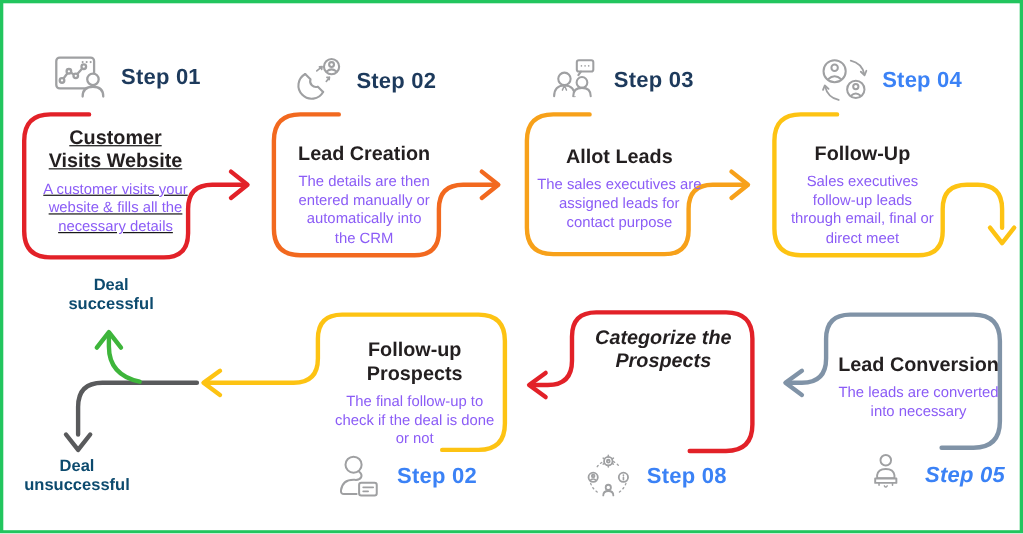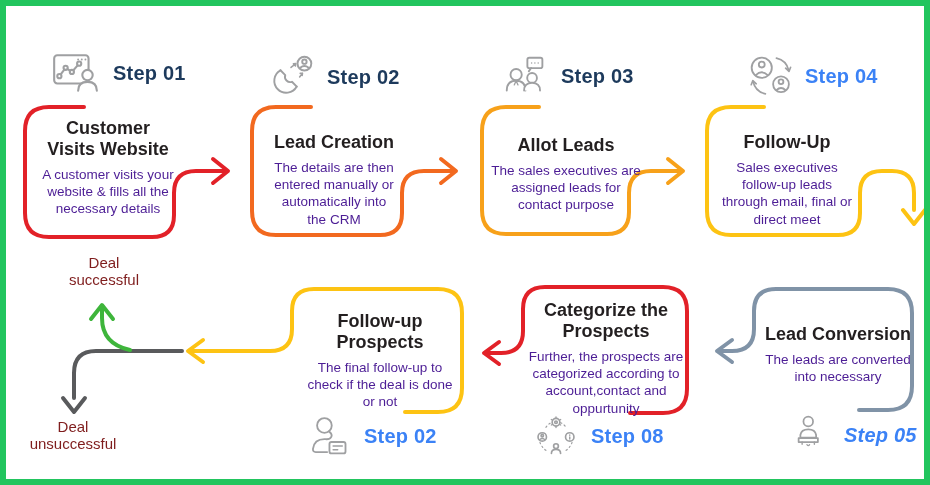--- a/index.html
+++ b/index.html
@@ -1,41 +1,41 @@
 <!DOCTYPE html>
 <html><head>
 <meta charset="utf-8">
 <style>
   * { margin:0; padding:0; box-sizing:border-box; }
   html,body { background:#ffffff; }
   body { font-family:"Liberation Sans","DejaVu Sans",sans-serif; }
   .canvas {
     position:relative; width:930px; height:485px;
-    background:#ffffff; border:6px solid #22c55e; overflow:hidden;
+    background:#ffffff; border:3px solid #22c55e; overflow:hidden;
   }
   .flow-svg { position:absolute; left:0; top:0; width:930px; height:485px; }
 
   .step-header { position:absolute; display:flex; align-items:center; gap:13px; }
   .step-header .icon { display:flex; align-items:center; justify-content:center; }
   .step-label { font-size:20px; font-weight:bold; letter-spacing:0.2px; white-space:nowrap; }
   .step-label.navy { color:#1d3a5c; }
   .step-label.dark { color:#3b82f6; }
 
   .card-text { position:absolute; text-align:center; }
   .card-title {
     font-size:18px; font-weight:bold; color:#231f20;
     line-height:1.16; white-space:pre-line; margin-bottom:6px;
   }
   .card-body {
-    font-size:13.5px; color:#4c1d95; line-height:1.28; white-space:pre-line;
+    font-size:13.5px; color:#8b5cf6; line-height:1.28; white-space:pre-line;
   }
 
   .deal-label {
-    position:absolute; text-align:center; font-size:15px; font-weight:normal;
-    color:#7f1d1d; line-height:1.15; white-space:pre-line;
+    position:absolute; text-align:center; font-size:15px; font-weight:bold;
+    color:#0c4a6e; line-height:1.15; white-space:pre-line;
   }
 </style>
 </head>
 <body>
 
 <div class="canvas">
 
   <svg class="flow-svg" viewBox="0 0 930 485">
     <g fill="none" stroke-width="4" stroke-linecap="round" stroke-linejoin="round" stroke="#e22128">
       <path d="M 78 101 L 43 101 Q 19 101 19 125 L 19 207 Q 19 231 43 231 L 146 231 Q 168 231 168 209 L 168 187 Q 168 165 190 165 L 220 165"></path>
@@ -182,21 +182,21 @@
       <svg width="44" height="44" viewBox="0 0 48 48" fill="none" stroke="#9fa0a2" stroke-width="2" stroke-linecap="round" stroke-linejoin="round">
         <circle cx="19" cy="12.5" r="8"></circle>
         <path d="M 24 19 Q 28 22 26.5 25 Q 25 28 20 27.5 Q 8 27 6.5 38 Q 6.2 41.5 9.5 41.5 L 22 41.5"></path>
         <rect x="24.5" y="30.5" width="17.5" height="12.5" rx="2.2" fill="#fff"></rect>
         <path d="M 28.5 35 L 38.5 35 M 28.5 39 L 33.5 39" stroke-width="1.6"></path>
       </svg>
     </span>
     <span class="step-label dark">Step 02</span>
   </div>
 
-  <div class="card-text" style="left:22px; top:112px; width:160px;">
+  <div class="card-text" style="left:22px; top:112px; width:160px;text-decoration:underline;">
     <div class="card-title">Customer
 Visits Website</div>
     <div class="card-body">A customer visits your
 website &amp; fills all the
 necessary details</div>
   </div>
 
   <div class="card-text" style="left:474px; top:129px; width:172px;">
     <div class="card-title">Allot Leads</div>
     <div class="card-body">The sales executives are
@@ -219,27 +219,23 @@
 through email, final or
 direct meet</div>
   </div>
 
   <div class="card-text" style="left:748px; top:318px; width:168px;text-align:center;">
     <div class="card-title">Lead Conversion</div>
     <div class="card-body">The leads are converted
 into necessary</div>
   </div>
 
-  <div class="card-text" style="left:514px; top:294px; width:172px;">
+  <div class="card-text" style="left:514px; top:294px; width:172px;font-style:italic;">
     <div class="card-title">Categorize the
 Prospects</div>
-    <div class="card-body">Further, the prospects are
-categorized according to
-account,contact and
-oppurtunity</div>
   </div>
 
   <div class="card-text" style="left:288px; top:305px; width:172px;">
     <div class="card-title">Follow-up
 Prospects</div>
     <div class="card-body">The final follow-up to
 check if the deal is done
 or not</div>
   </div>
 

